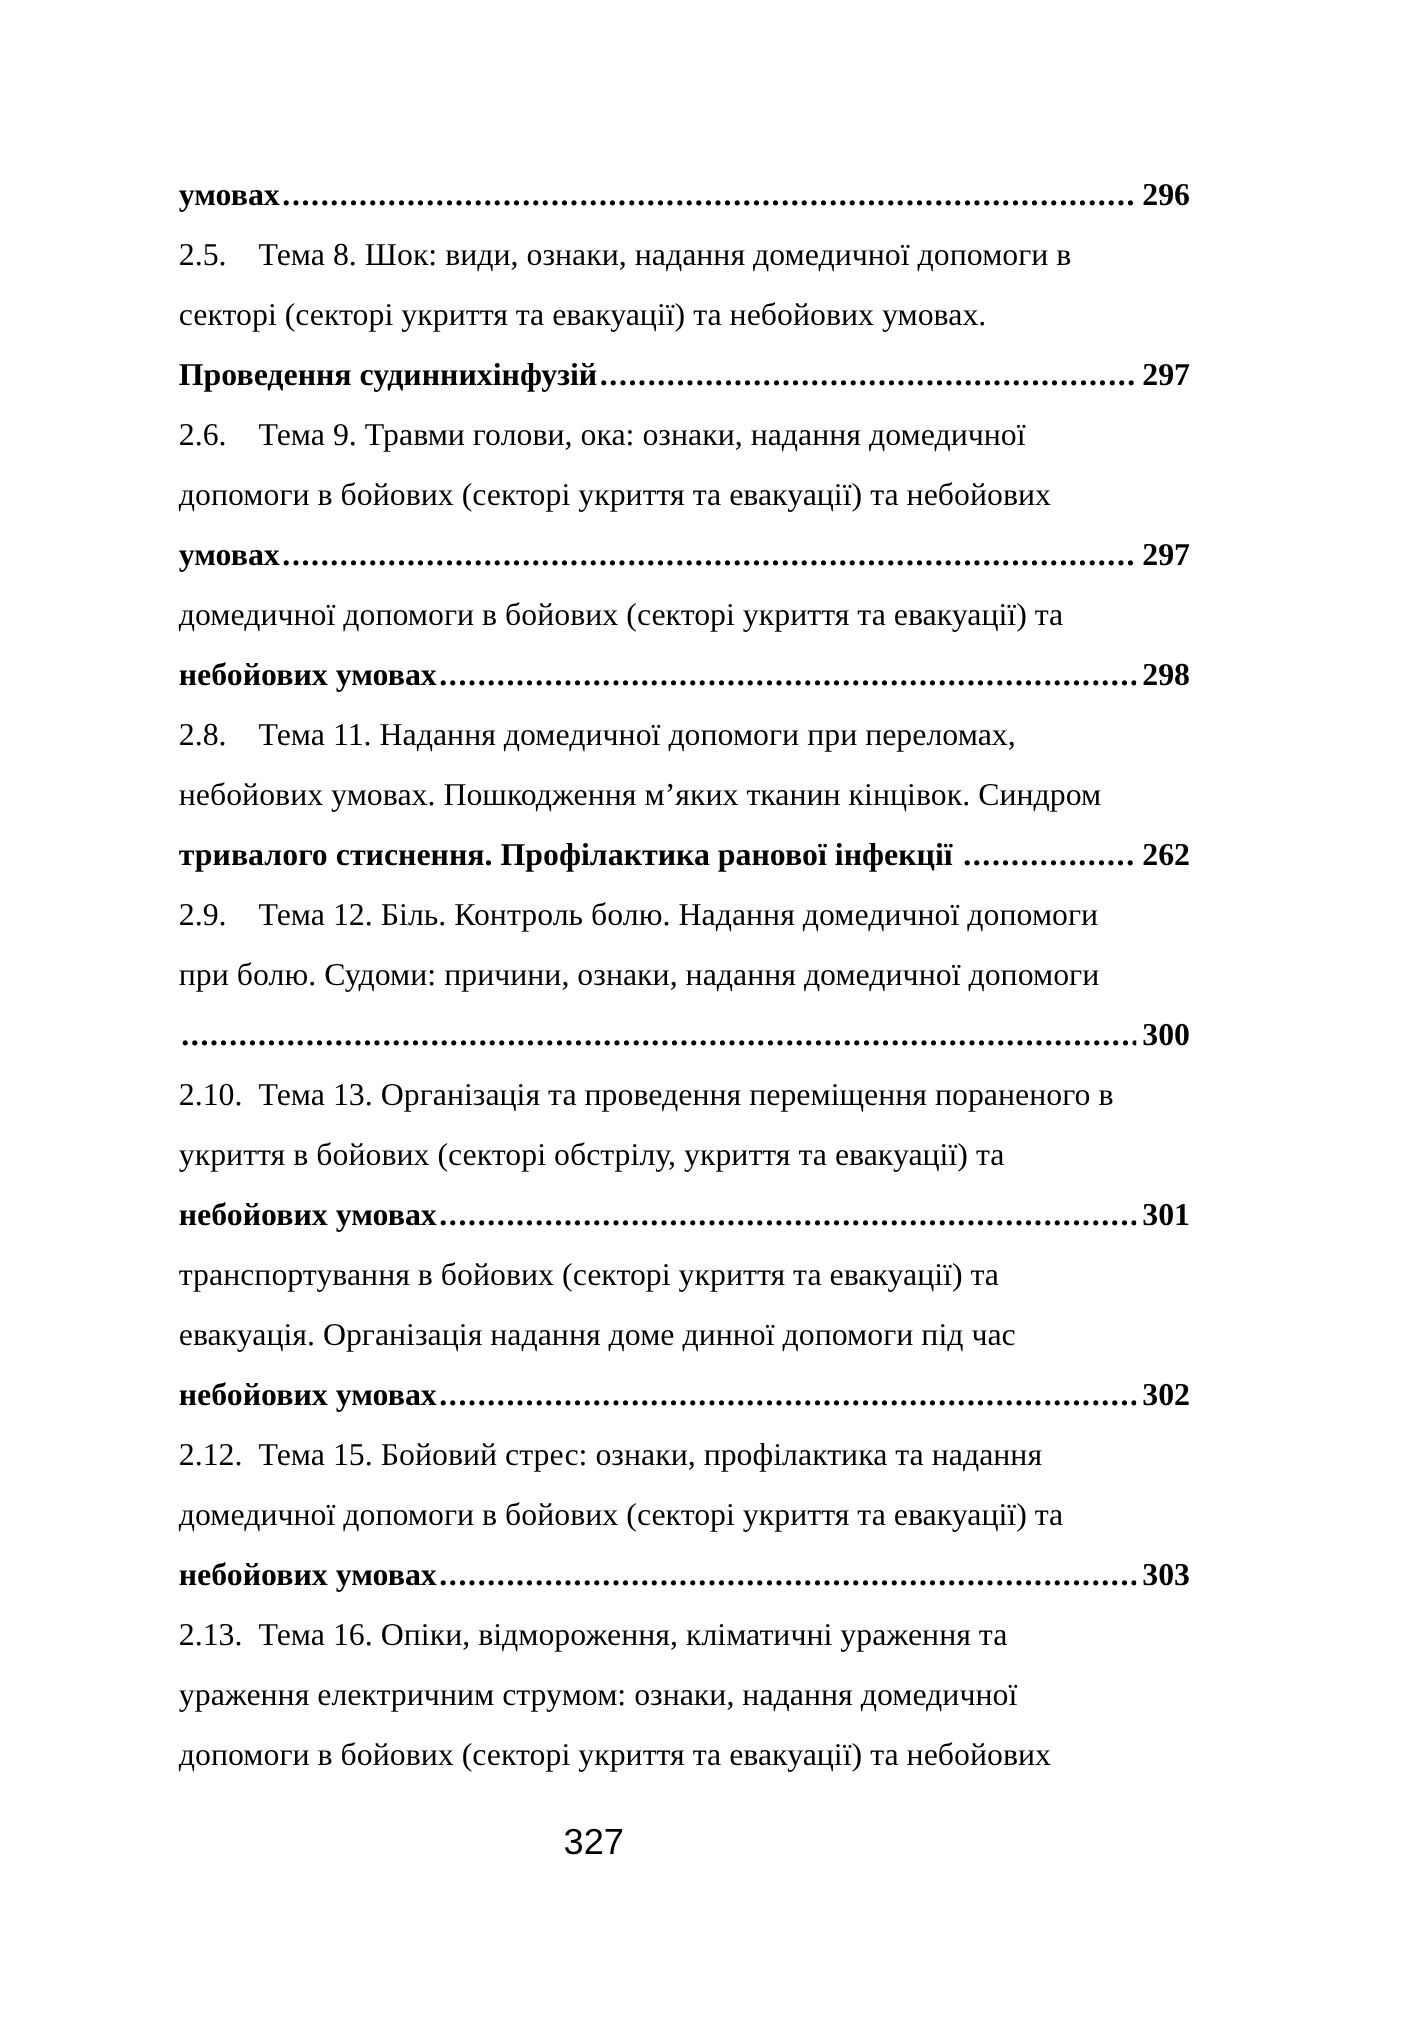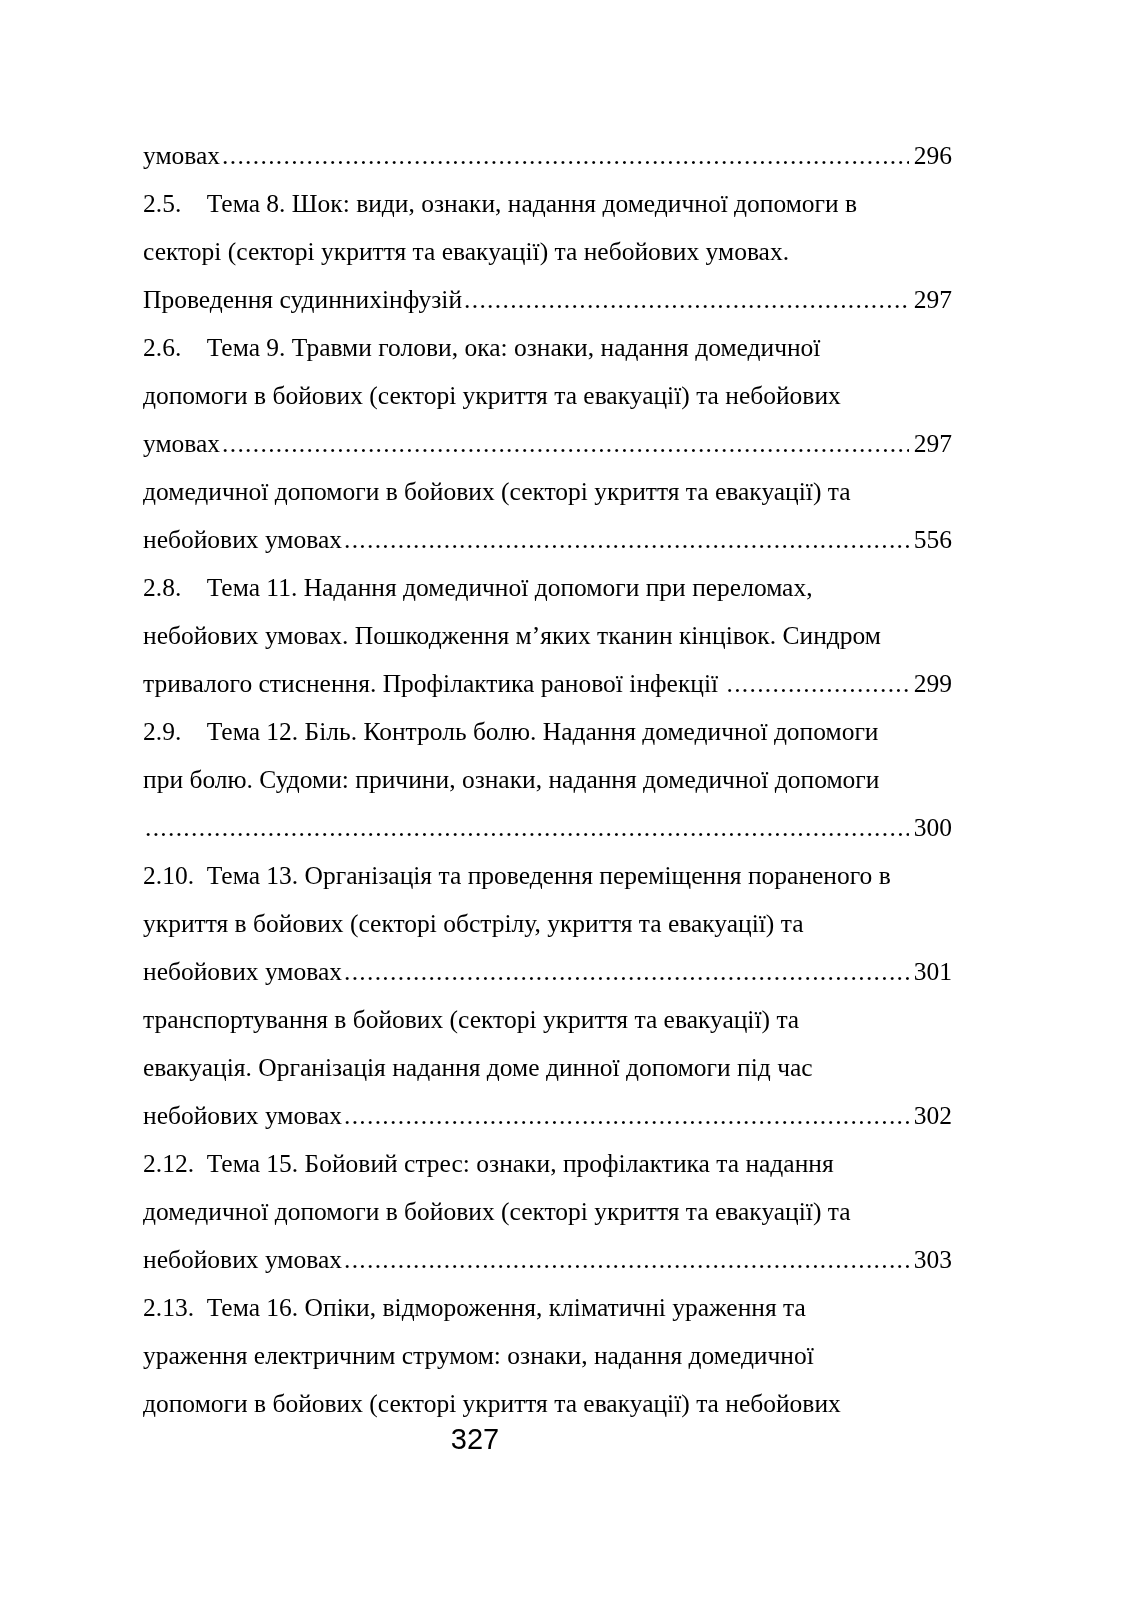--- a/index.html
+++ b/index.html
@@ -32,36 +32,37 @@
     white-space: pre;
     margin: 0;
   }
   .line.hang { padding-left: 48px; }
 
   .row {
     display: flex;
     align-items: baseline;
     font-size: 25.5px;
     line-height: 48px;
+    font-weight: bold;
   }
   .row.hang { padding-left: 48px; }
   .row .txt { white-space: pre; flex: 0 0 auto; }
   .row .dots {
     flex: 1 1 auto;
     overflow: hidden;
     white-space: nowrap;
     letter-spacing: 1.3px;
     margin-left: 2px;
   }
   .row .pg { flex: 0 0 auto; white-space: pre; padding-left: 5px; }
 
   .folio {
     position: absolute;
     left: 0;
-    top: 1423px;
+    top: 1458px;
     width: 950px;
     text-align: center;
     font-family: "Liberation Sans", "DejaVu Sans", sans-serif;
     font-size: 29px;
     color: #000000;
   }
 </style>
 </head>
 <body>
 
@@ -91,30 +92,30 @@
           <span class="txt">умовах</span>
           <span class="dots">...................................................................................................................................................................................................................................................................</span>
           <span class="pg">297</span>
         </div>
       </div>
       <div class="entry-wrap">
         <div class="line hang">домедичної допомоги в бойових (секторі укриття та евакуації) та</div>
         <div class="row hang">
           <span class="txt">небойових умовах</span>
           <span class="dots">...................................................................................................................................................................................................................................................................</span>
-          <span class="pg">556</span>
+          <span class="pg">298</span>
         </div>
       </div>
       <div class="entry-wrap">
         <div class="line hang">2.8. Тема 11. Надання домедичної допомоги при переломах,</div>
         <div class="line hang">небойових умовах. Пошкодження м’яких тканин кінцівок. Синдром</div>
         <div class="row hang">
           <span class="txt">тривалого стиснення. Профілактика ранової інфекції </span>
           <span class="dots">...................................................................................................................................................................................................................................................................</span>
-          <span class="pg">299</span>
+          <span class="pg">262</span>
         </div>
       </div>
       <div class="entry-wrap">
         <div class="line hang">2.9. Тема 12. Біль. Контроль болю. Надання домедичної допомоги</div>
         <div class="line hang">при болю. Судоми: причини, ознаки, надання домедичної допомоги</div>
         <div class="row hang">
           <span class="dots">...................................................................................................................................................................................................................................................................</span>
           <span class="pg">300</span>
         </div>
       </div>

